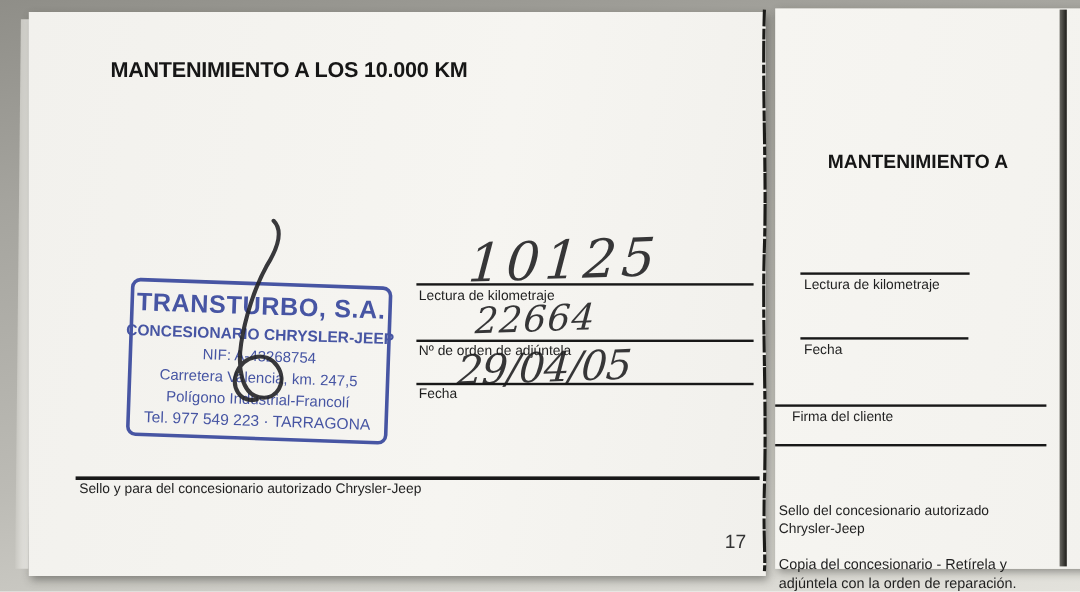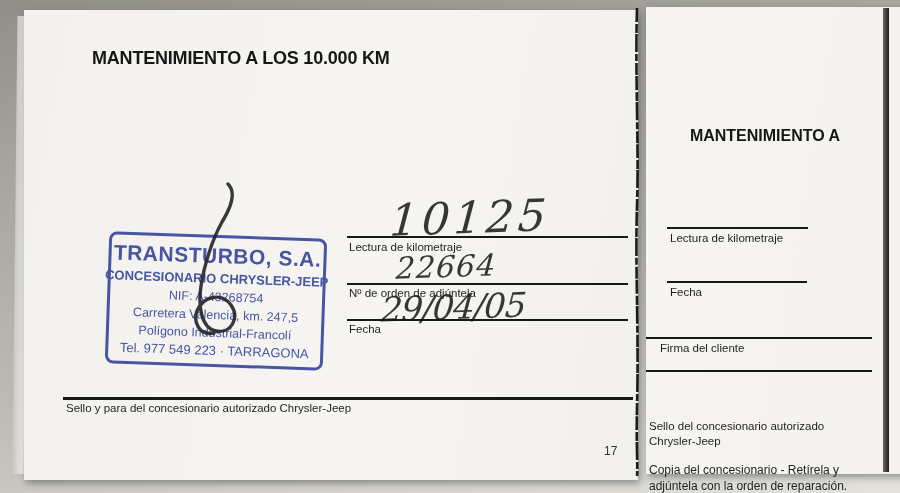--- a/index.html
+++ b/index.html
@@ -38,21 +38,21 @@
     display:flex;flex-direction:column;justify-content:space-evenly;
     align-items:center;text-align:center;
     color:#3a4a9e;opacity:.93;padding:2px 4px;box-sizing:border-box;
   }
   #stamp .s1{font-weight:bold;font-size:21px;letter-spacing:.5px;white-space:nowrap;}
   #stamp .s2{font-weight:bold;font-size:13px;white-space:nowrap;}
   #stamp .s3,#stamp .s4,#stamp .s5,#stamp .s6{font-size:12.5px;white-space:nowrap;}
   #stamp .s6{font-size:13px;}
 
   .wrap{white-space:normal;line-height:1.3;}
-  .pgnum{font-size:12px;color:#333;}
+  .pgnum{font-size:16px;color:#333;}
   svg{position:absolute;}
 </style>
 </head>
 <body>
 
 <div id="scan">
 
   <div style="position:absolute;left:15px;top:16px;width:11px;height:458px;
               background:linear-gradient(to right,#c9c8c2,#eeede9);transform:rotate(.6deg);"></div>
 

